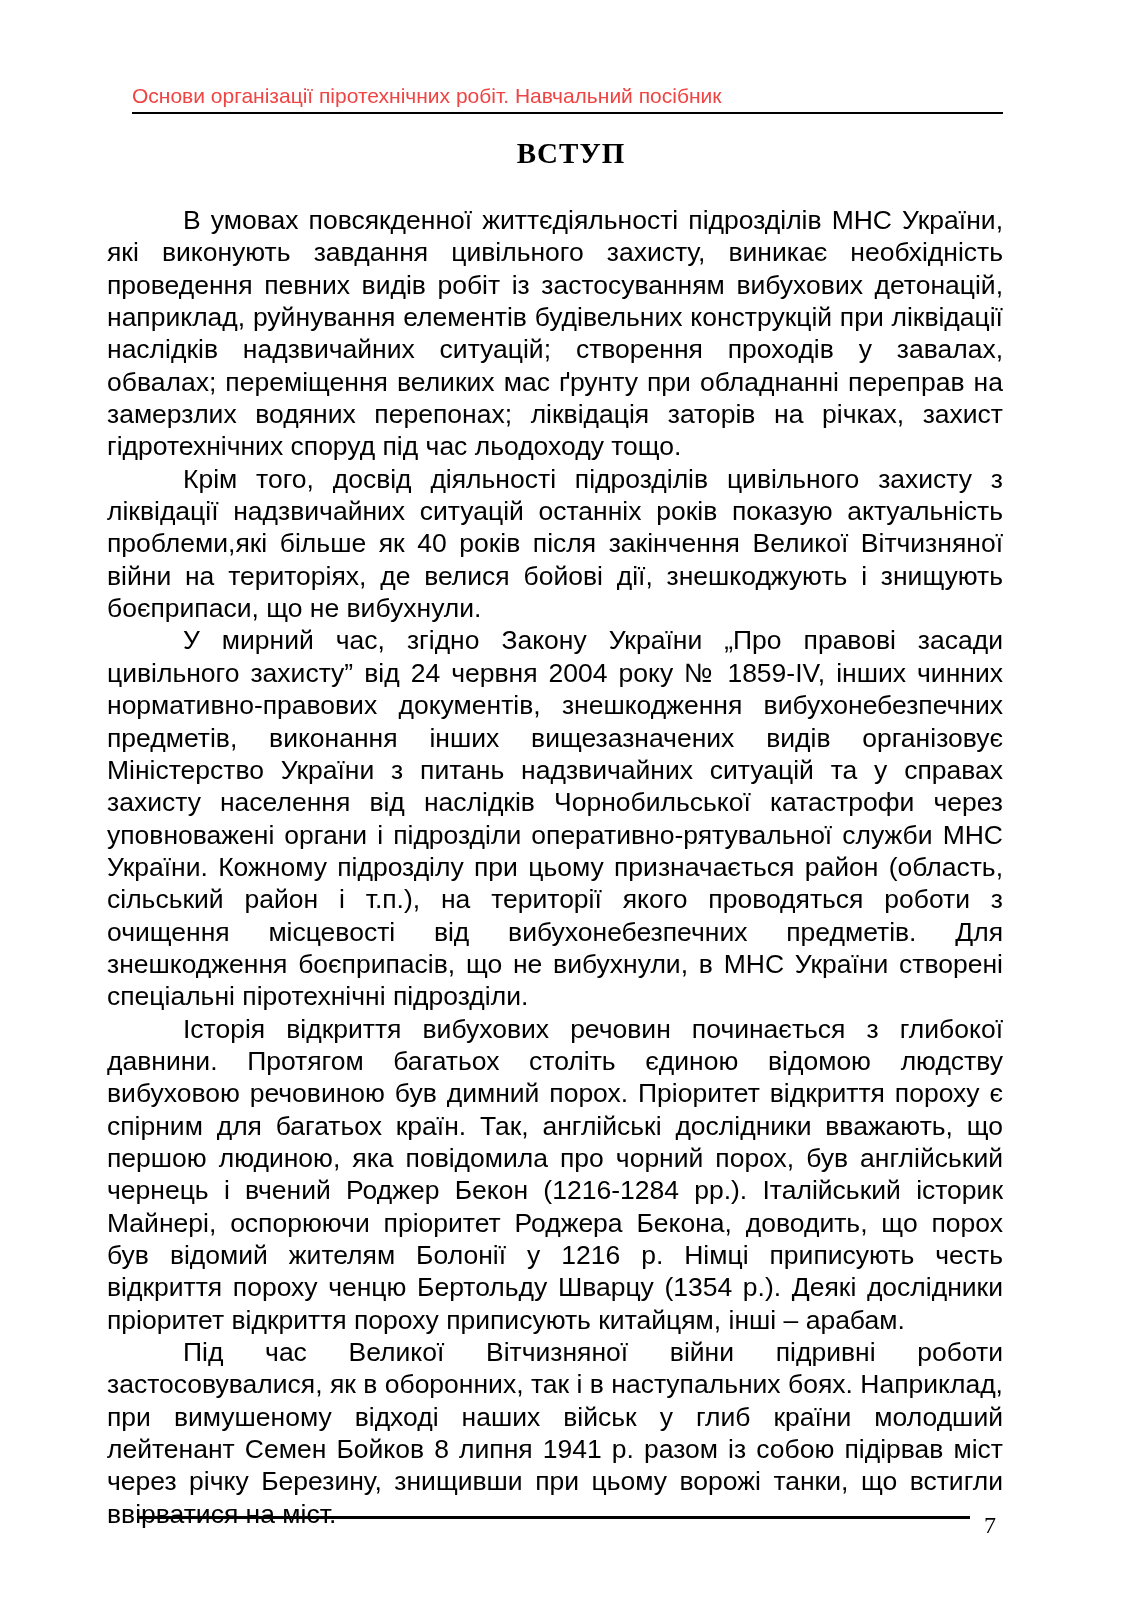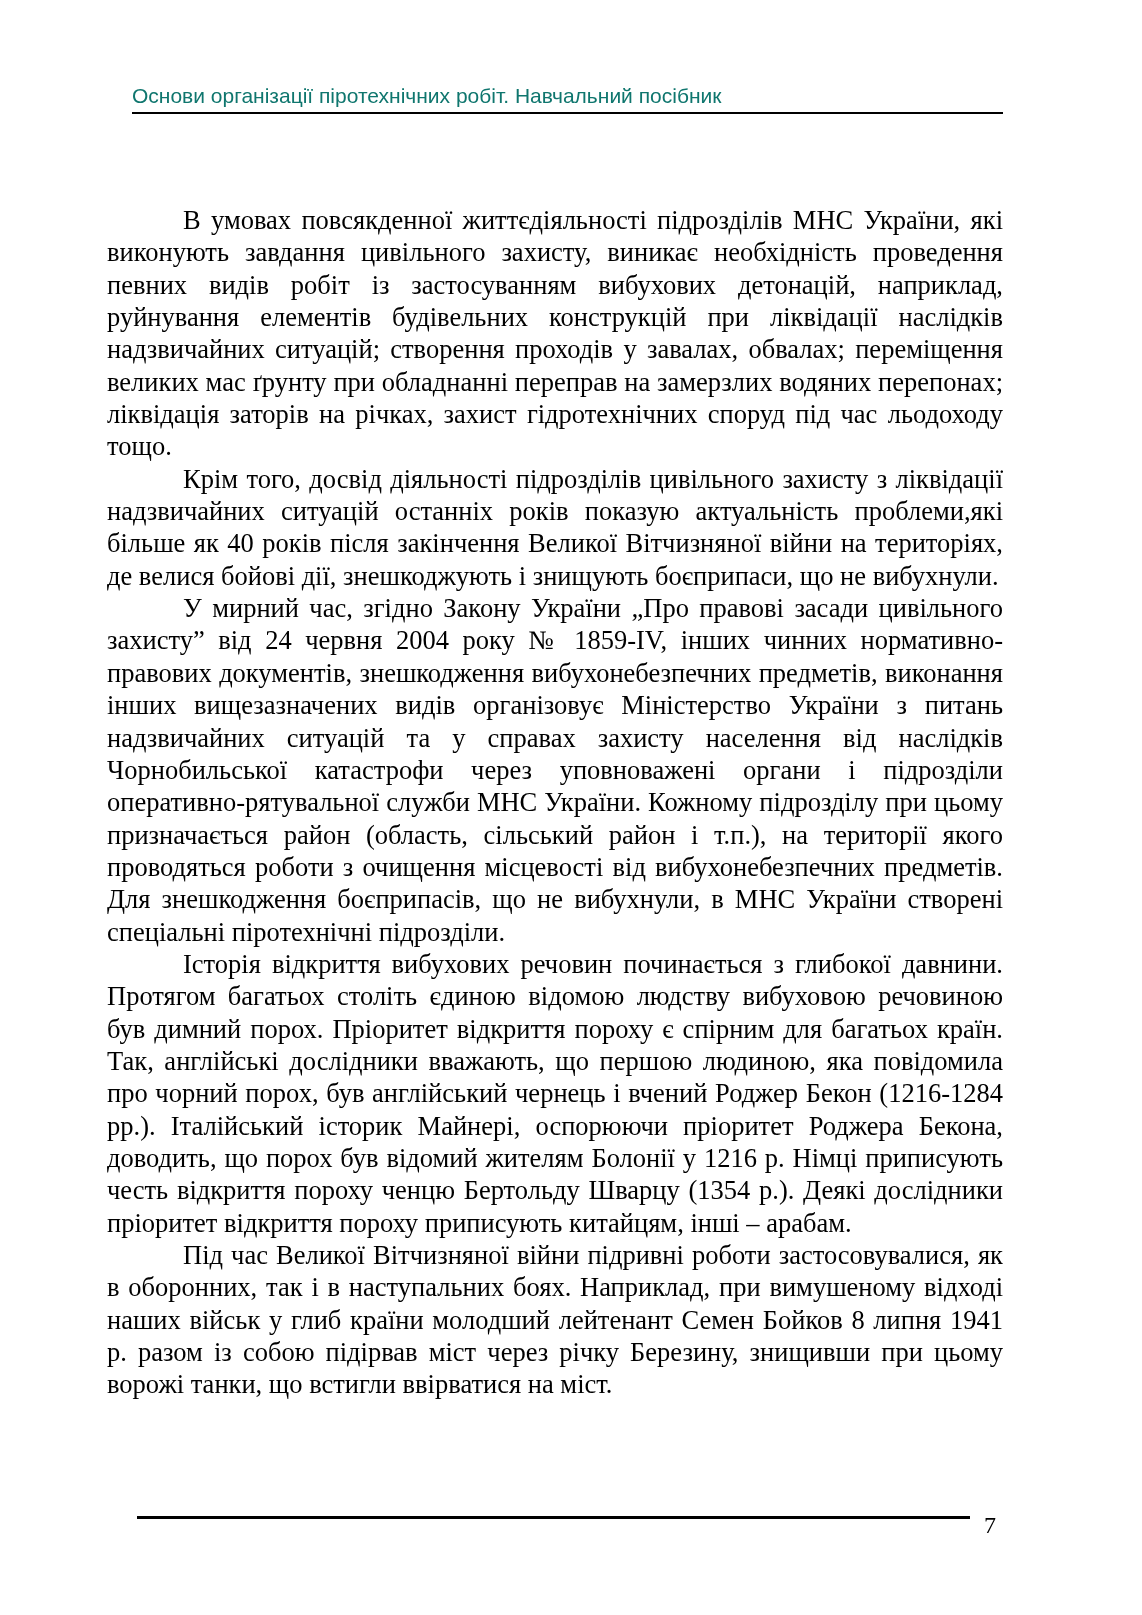--- a/index.html
+++ b/index.html
@@ -16,21 +16,21 @@
     overflow: hidden;
   }
   .running-header {
     position: absolute;
     left: 132px;
     top: 84px;
     width: 871px;
     font-family: "Liberation Sans", sans-serif;
     font-size: 21px;
     line-height: 24px;
-    color: #0f766e;
+    color: #ef4444;
     padding-bottom: 4px;
     border-bottom: 2px solid #000000;
     white-space: nowrap;
     overflow: hidden;
   }
   .page-title {
     position: absolute;
     left: 0;
     top: 137px;
     width: 1142px;
@@ -39,21 +39,21 @@
     font-weight: bold;
     font-size: 29px;
     letter-spacing: 1px;
     color: #000000;
   }
   .body-text {
     position: absolute;
     left: 107px;
     top: 204px;
     width: 896px;
-    font-family: Liberation Serif, serif;
+    font-family: Liberation Sans, sans-serif;
     font-size: 26.5px;
     line-height: 32.35px;
     text-align: justify;
     color: #000000;
   }
   .body-text p {
     margin: 0;
     padding: 0;
     text-indent: 76px;
   }
@@ -74,20 +74,21 @@
     color: #000000;
   }
 </style>
 </head>
 <body>
 
 <div class="page">
 
   <div class="running-header">Основи організації піротехнічних робіт. Навчальний посібник</div>
 
+  <div class="page-title">ВСТУП</div>
 
   <div class="body-text">
     <p>В умовах повсякденної життєдіяльності підрозділів МНС України, які виконують завдання цивільного захисту, виникає необхідність проведення певних видів робіт із застосуванням вибухових детонацій, наприклад, руйнування елементів будівельних конструкцій при ліквідації наслідків надзвичайних ситуацій; створення проходів у завалах, обвалах; переміщення великих мас ґрунту при обладнанні переправ на замерзлих водяних перепонах; ліквідація заторів на річках, захист гідротехнічних споруд під час льодоходу тощо.</p>
     <p>Крім того, досвід діяльності підрозділів цивільного захисту з ліквідації надзвичайних ситуацій останніх років показую актуальність проблеми,які більше як 40 років після закінчення Великої Вітчизняної війни на територіях, де велися бойові дії, знешкоджують і знищують боєприпаси, що не вибухнули.</p>
     <p>У мирний час, згідно Закону України „Про правові засади цивільного захисту” від 24 червня 2004 року № 1859-IV, інших чинних нормативно-правових документів, знешкодження вибухонебезпечних предметів, виконання інших вищезазначених видів організовує Міністерство України з питань надзвичайних ситуацій та у справах захисту населення від наслідків Чорнобильської катастрофи через уповноважені органи і підрозділи оперативно-рятувальної служби МНС України. Кожному підрозділу при цьому призначається район (область, сільський район і т.п.), на території якого проводяться роботи з очищення місцевості від вибухонебезпечних предметів. Для знешкодження боєприпасів, що не вибухнули, в МНС України створені спеціальні піротехнічні підрозділи.</p>
     <p>Історія відкриття вибухових речовин починається з глибокої давнини. Протягом багатьох століть єдиною відомою людству вибуховою речовиною був димний порох. Пріоритет відкриття пороху є спірним для багатьох країн. Так, англійські дослідники вважають, що першою людиною, яка повідомила про чорний порох, був англійський чернець і вчений Роджер Бекон (1216-1284 рр.). Італійський історик Майнері, оспорюючи пріоритет Роджера Бекона, доводить, що порох був відомий жителям Болонії у 1216 р. Німці приписують честь відкриття пороху ченцю Бертольду Шварцу (1354 р.). Деякі дослідники пріоритет відкриття пороху приписують китайцям, інші – арабам.</p>
     <p>Під час Великої Вітчизняної війни підривні роботи застосовувалися, як в оборонних, так і в наступальних боях. Наприклад, при вимушеному відході наших військ у глиб країни молодший лейтенант Семен Бойков 8 липня 1941 р. разом із собою підірвав міст через річку Березину, знищивши при цьому ворожі танки, що встигли ввірватися на міст.</p>
   </div>
 
   <div class="footer-rule"></div>

